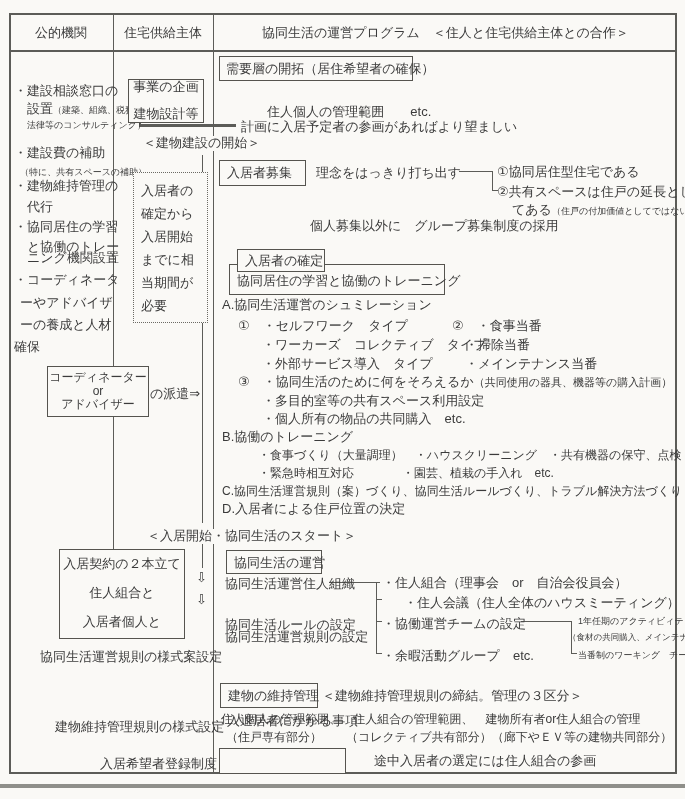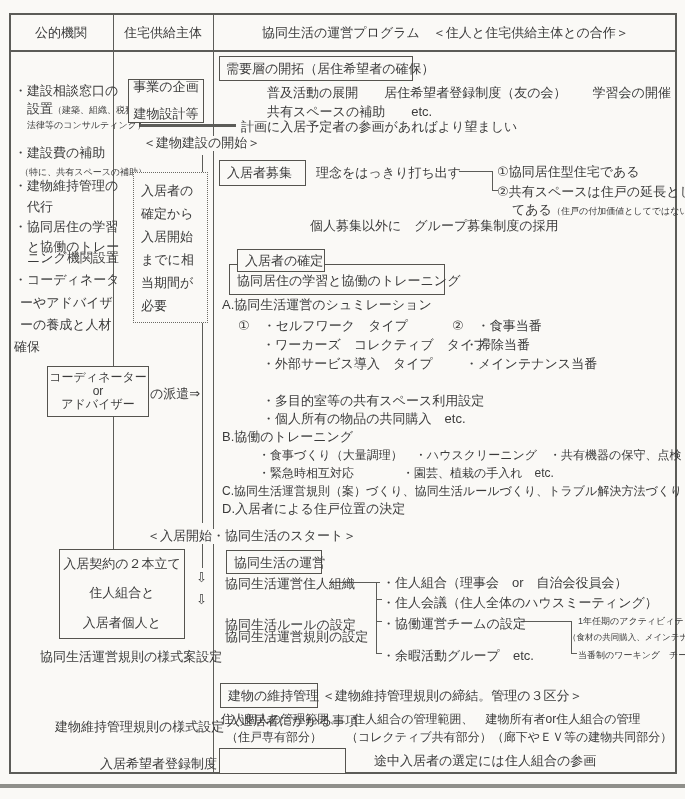--- a/index.html
+++ b/index.html
@@ -84,30 +84,29 @@
     <span class="t" style="position:static;font-size:12px;">アドバイザー</span>
   </div>
   <div class="t" style="left:150px;top:387px;">の派遣⇒</div>
 
   <div class="t" style="left:196px;top:571px;">⇩</div>
   <div class="t" style="left:196px;top:593px;">⇩</div>
 
   <div class="bx ctr" style="left:59px;top:549px;width:124px;height:88px;">
     <span class="t" style="position:static;">入居契約の２本立て</span>
     <span class="t" style="position:static;margin-top:14px;">住人組合と</span>
-    <span class="t" style="position:static;margin-top:16px;">入居者個人と</span>
+    <span class="t" style="position:static;margin-top:16px;font-family:Liberation Mono, monospace;">入居者個人と</span>
   </div>
   <div class="t" style="left:40px;top:650px;">協同生活運営規則の様式案設定</div>
   <div class="t" style="left:55px;top:720px;">建物維持管理規則の様式設定</div>
   <div class="t" style="left:100px;top:757px;">入居希望者登録制度</div>
 
   <div class="bx" style="left:219px;top:56px;width:192px;height:23px;"></div>
   <div class="t" style="left:226px;top:62px;">需要層の開拓（居住希望者の確保）</div>
-  <div class="t" style="left:267px;top:86px;">普及活動の展開　　居住希望者登録制度（友の会）　　学習会の開催</div>
-  <div class="t" style="left:267px;top:105px;">共有スペースの補助　　etc.</div>
+  <div class="t" style="left:267px;top:105px;">住人個人の管理範囲　　etc.</div>
   <div class="t" style="left:241px;top:120px;">計画に入居予定者の参画があればより望ましい</div>
 
   <div class="t ph" style="left:140px;top:136px;">＜建物建設の開始＞</div>
 
   <div class="bx" style="left:219px;top:160px;width:85px;height:24px;"></div>
   <div class="t" style="left:227px;top:166px;">入居者募集</div>
   <div class="t" style="left:316px;top:166px;">理念をはっきり打ち出す</div>
   <div class="t" style="left:497px;top:165px;">①協同居住型住宅である</div>
   <div class="t" style="left:497px;top:185px;">②共有スペースは住戸の延長とし</div>
   <div class="t" style="left:512px;top:203px;"><span>てある</span><span class="sm">（住戸の付加価値としてではない）</span></div>
@@ -118,36 +117,37 @@
   <div class="t" style="left:245px;top:254px;">入居者の確定</div>
   <div class="t" style="left:237px;top:274px;">協同居住の学習と協働のトレーニング</div>
 
   <div class="t" style="left:222px;top:298px;">A.協同生活運営のシュミレーション</div>
   <div class="t" style="left:238px;top:319px;">①　・セルフワーク　タイプ</div>
   <div class="t" style="left:452px;top:319px;">②　・食事当番</div>
   <div class="t" style="left:262px;top:338px;">・ワーカーズ　コレクティブ　タイプ</div>
   <div class="t" style="left:465px;top:338px;">・掃除当番</div>
   <div class="t" style="left:262px;top:357px;">・外部サービス導入　タイプ</div>
   <div class="t" style="left:465px;top:357px;">・メインテナンス当番</div>
+  <div class="t" style="left:238px;top:375px;"><span>③　・協同生活のために何をそろえるか</span><span style="font-size:11px;">（共同使用の器具、機器等の購入計画）</span></div>
   <div class="t" style="left:262px;top:394px;">・多目的室等の共有スペース利用設定</div>
   <div class="t" style="left:262px;top:412px;">・個人所有の物品の共同購入　etc.</div>
   <div class="t" style="left:222px;top:430px;">B.協働のトレーニング</div>
   <div class="t md" style="left:258px;top:449px;">・食事づくり（大量調理）　・ハウスクリーニング　・共有機器の保守、点検</div>
   <div class="t md" style="left:258px;top:467px;">・緊急時相互対応　　　　・園芸、植栽の手入れ　etc.</div>
   <div class="t md" style="left:222px;top:485px;">C.協同生活運営規則（案）づくり、協同生活ルールづくり、トラブル解決方法づくり</div>
   <div class="t" style="left:222px;top:502px;">D.入居者による住戸位置の決定</div>
 
   <div class="t ph" style="left:144px;top:529px;">＜入居開始・協同生活のスタート＞</div>
 
   <div class="bx" style="left:226px;top:550px;width:94px;height:22px;"></div>
   <div class="t" style="left:234px;top:556px;">協同生活の運営</div>
   <div class="t" style="left:225px;top:577px;">協同生活運営住人組織</div>
   <div class="t" style="left:382px;top:576px;">・住人組合（理事会　or　自治会役員会）</div>
   <div class="t" style="left:225px;top:597px;margin-top:33px;">協同生活運営規則の設定</div>
-  <div class="t" style="left:382px;top:596px;font-family:Liberation Serif, serif;">・住人会議（住人全体のハウスミーティング）</div>
+  <div class="t" style="left:404px;top:596px;font-family:Liberation Serif, serif;">・住人会議（住人全体のハウスミーティング）</div>
   <div class="t" style="left:225px;top:618px;">協同生活ルールの設定</div>
   <div class="t" style="left:382px;top:617px;">・協働運営チームの設定</div>
   <div class="t sm" style="left:578px;top:616px;">1年任期のアクティビィティ　グループ</div>
   <div class="t xs" style="left:568px;top:633px;">（食材の共同購入、メインテナンス、経理等）</div>
   <div class="t" style="left:382px;top:649px;">・余暇活動グループ　etc.</div>
   <div class="t sm" style="left:578px;top:650px;">当番制のワーキング　チーム</div>
 
   <div class="bx" style="left:220px;top:683px;width:96px;height:23px;"></div>
   <div class="t" style="left:228px;top:689px;">建物の維持管理</div>
   <div class="t" style="left:322px;top:689px;">＜建物維持管理規則の締結。管理の３区分＞</div>

